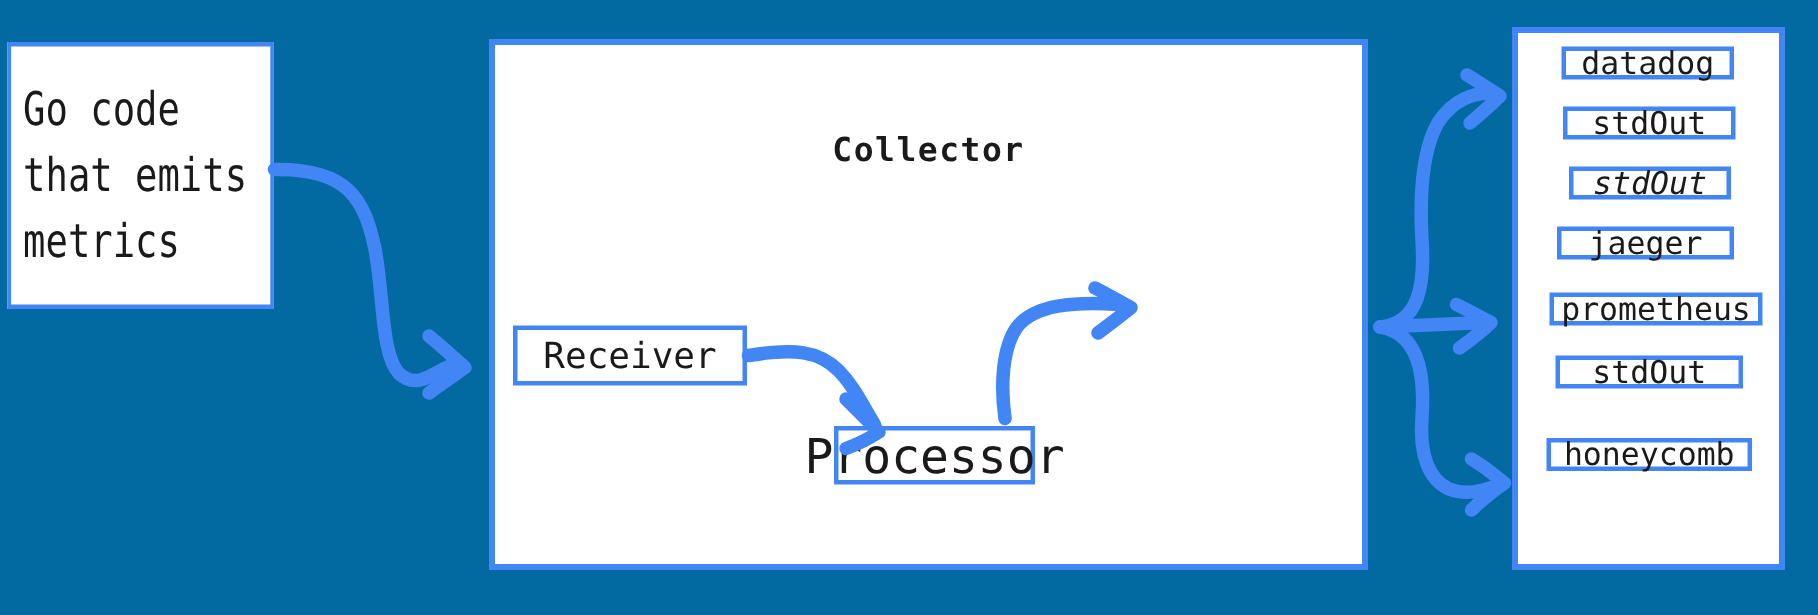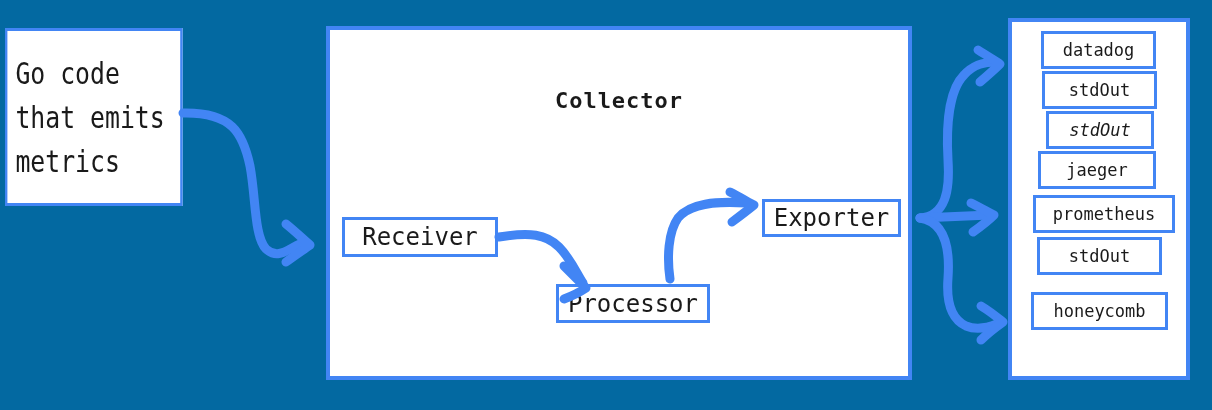--- a/index.html
+++ b/index.html
@@ -71,40 +71,40 @@
   #receiver-box {
     left: 342px;
     top: 217px;
     width: 156px;
     height: 40px;
     font-size: 24px;
   }
   #processor-box {
     left: 556px;
     top: 284px;
-    width: 154px;
+    width: 134px;
     height: 39px;
-    font-size: 24px;
+    font-size: 32px;
   }
   #exporter-box {
     left: 762px;
     top: 199px;
     width: 139px;
     height: 38px;
     font-size: 24px;
   }
   #backends-box {
     left: 1008px;
     top: 18px;
     width: 182px;
     height: 362px;
   }
   .backend-item {
-    font-size: 17px;
-    height: 38px;
+    font-size: 21px;
+    height: 22px;
     border-width: 3px;
   }
   svg.arrows {
     position: absolute;
     left: 0;
     top: 0;
     width: 1212px;
     height: 410px;
     pointer-events: none;
   }
@@ -130,23 +130,20 @@
   <div class="box container-box" id="collector-box">
     <div id="collector-title">Collector</div>
   </div>
 
   <div class="box" id="receiver-box">
     <span>Receiver</span>
   </div>
   <div class="box" id="processor-box">
     <span>Processor</span>
   </div>
-  <div class="box" id="exporter-box">
-    <span>Exporter</span>
-  </div>
 
   <div class="box container-box" id="backends-box"></div>
 
   <div class="box backend-item" style="left:1041px; top:31px; width:115px;">
     <span>datadog</span>
   </div>
   <div class="box backend-item" style="left:1042px; top:71px; width:115px;">
     <span>stdOut</span>
   </div>
   <div class="box backend-item" style="left:1046px; top:111px; width:108px;font-style:italic;">

